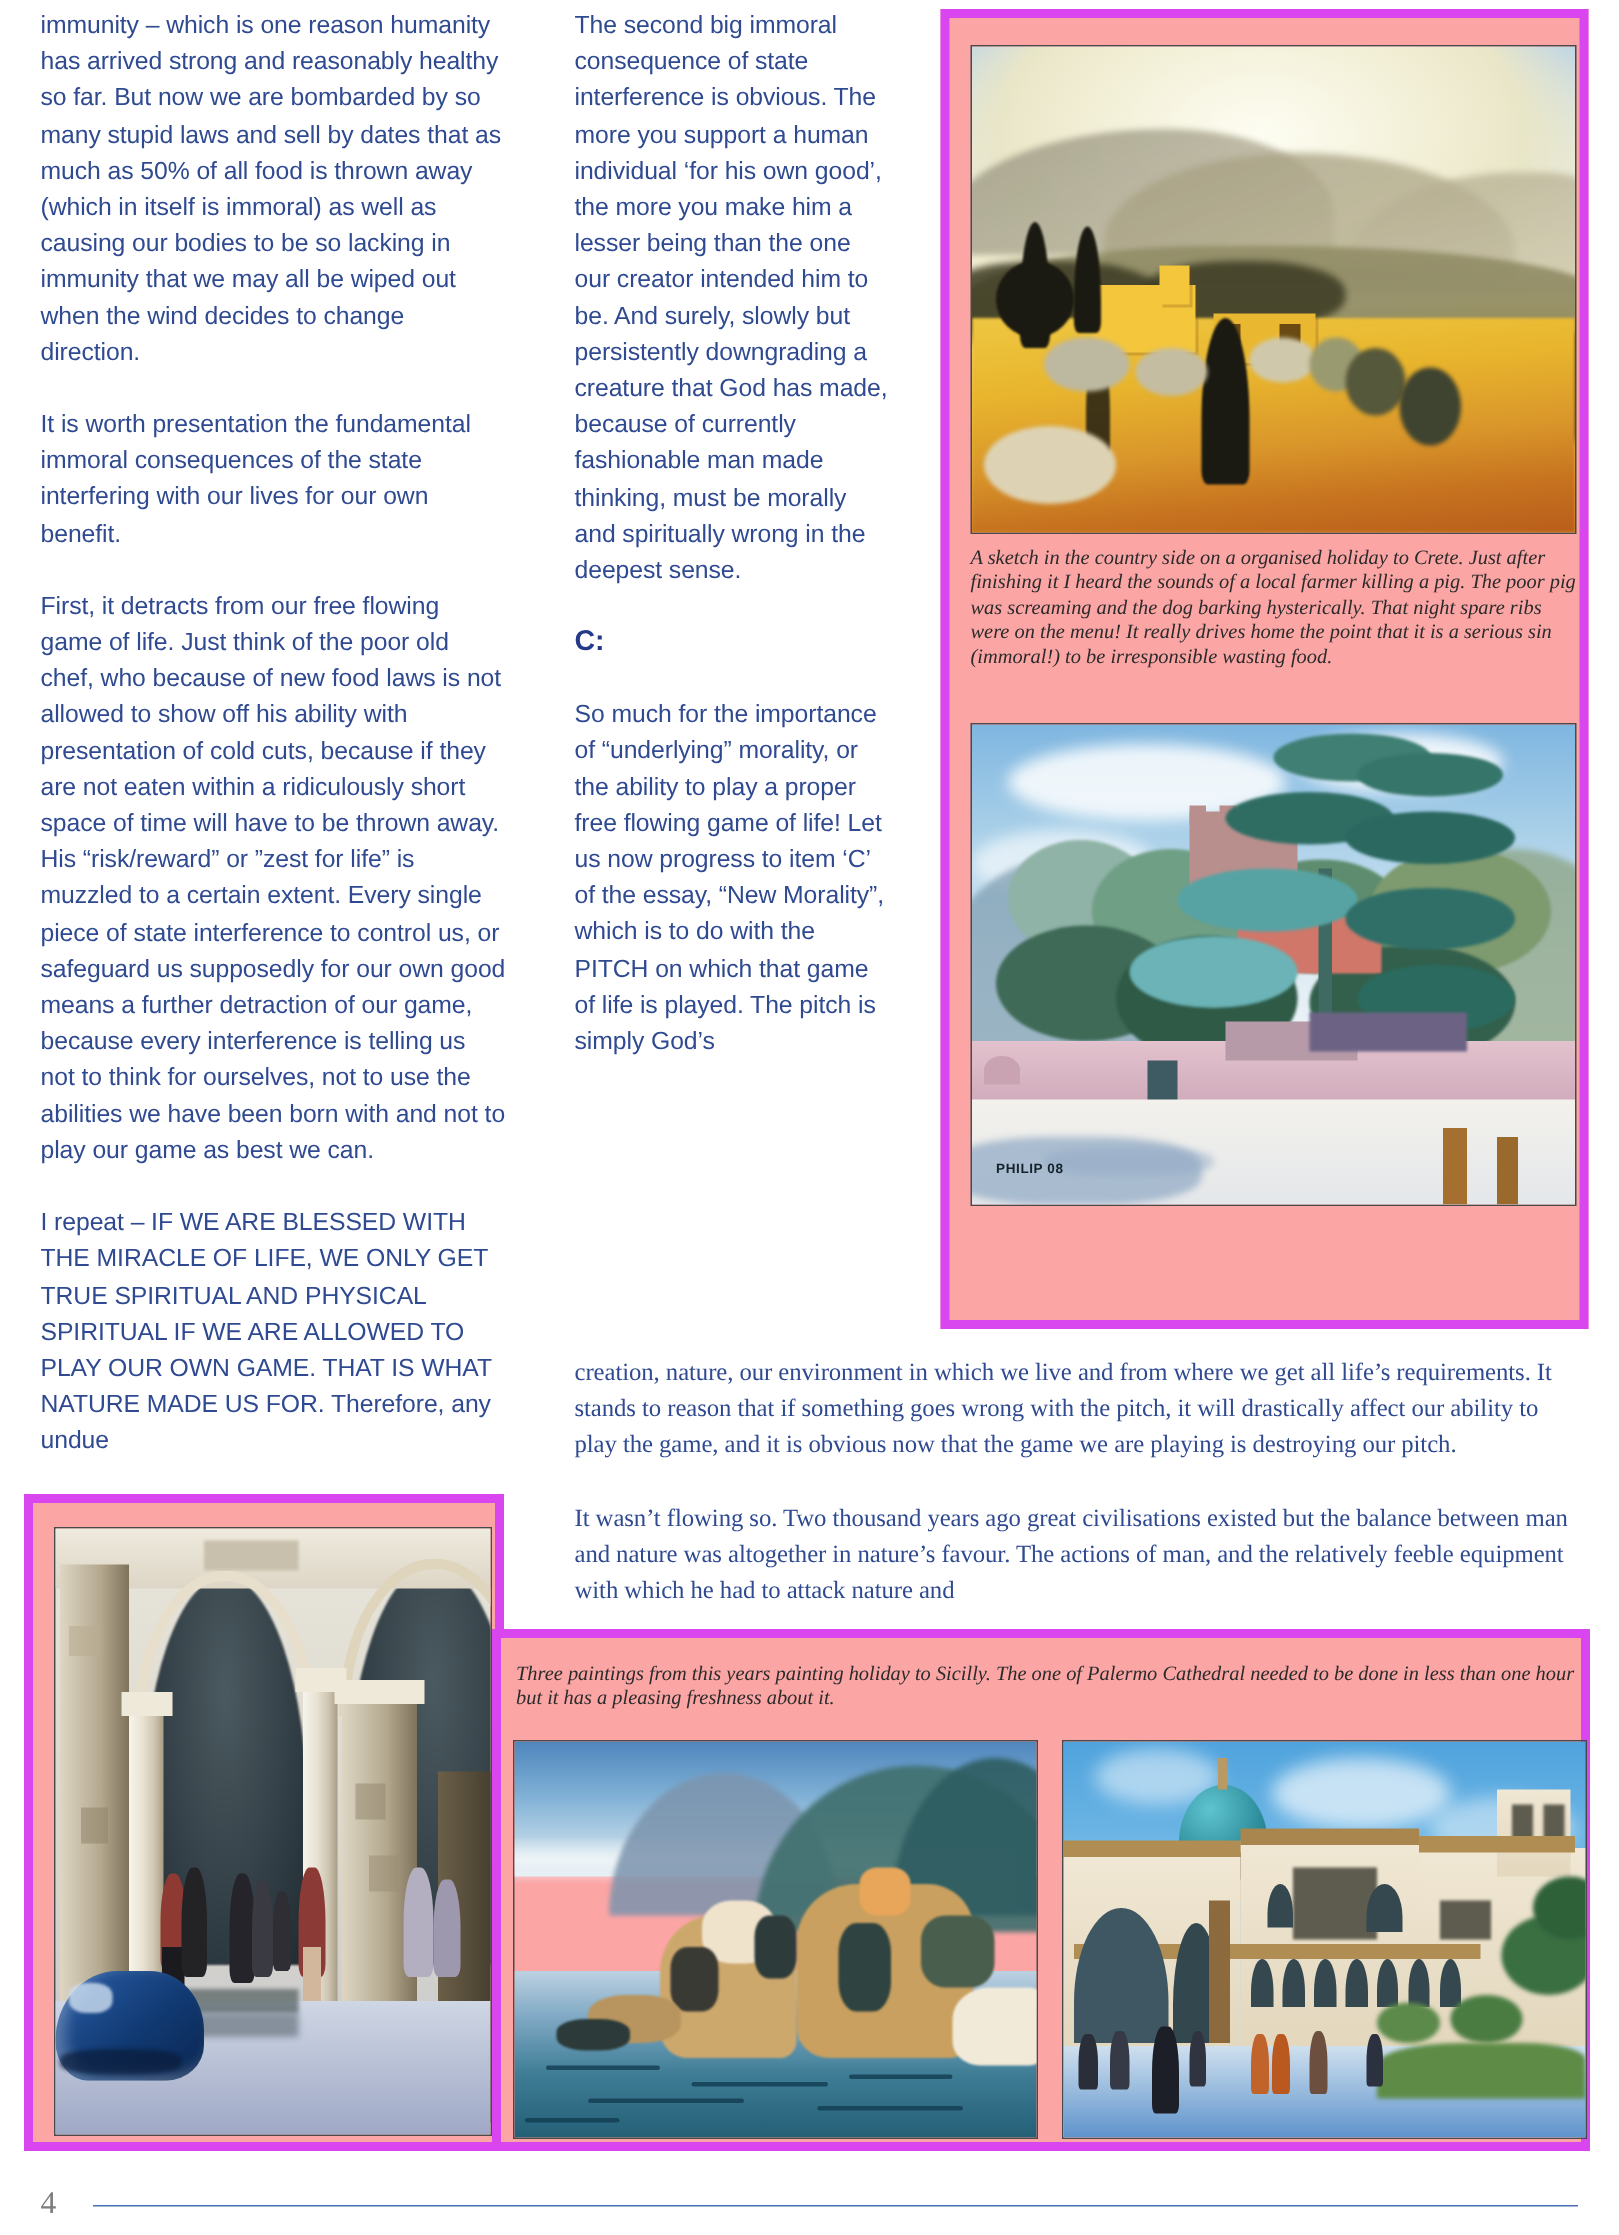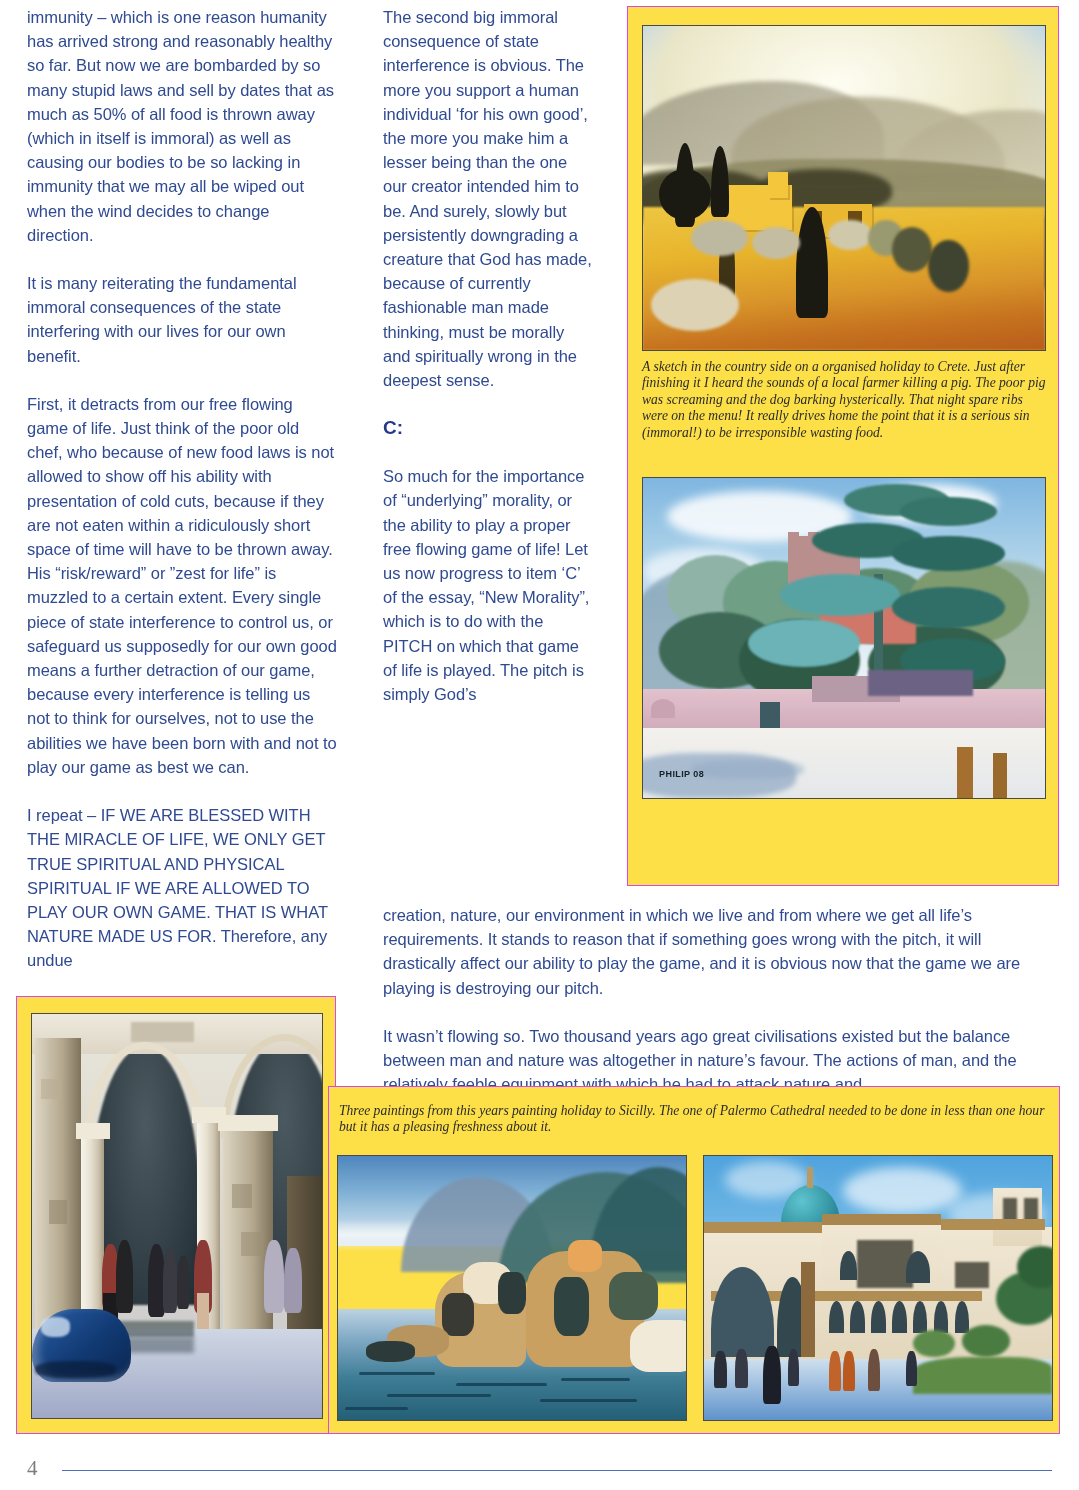--- a/index.html
+++ b/index.html
@@ -21,24 +21,24 @@
     font-family:"Liberation Sans", sans-serif;
     letter-spacing:-0.05px;
   }
   .col p{margin:0 0 24px 0;}
   .col p:last-child{margin-bottom:0;}
   .caps{font-size:16.5px;}
   .subhead{font-weight:bold;font-size:19px;line-height:24px;margin:0 0 1px 0;color:#24398a;}
 
   #col-left{left:27px;top:5px;width:310px;}
   #col-mid{left:383px;top:5px;width:212px;}
-  #col-wide{left:383px;top:903px;width:663px;}
-
-  
-  .panel{position:absolute;background:#fde047;border:1px solid #d946ef;box-sizing:border-box;}
+  #col-wide{left:383px;top:903px;width:663px;font-family:Liberation Serif, serif;}
+
+  
+  .panel{position:absolute;background:#fca5a5;border:6px solid #d946ef;box-sizing:border-box;}
   .pic{position:absolute;overflow:hidden;border:1px solid #4a4a4a;box-sizing:border-box;}
 
   .cap{
     position:absolute;
     font-family:"Liberation Serif", serif;
     font-style:italic;
     font-size:13.6px;
     line-height:16.4px;
     color:#2b2b2b;
   }
@@ -133,21 +133,21 @@
     background:linear-gradient(to bottom,#cfe0ee,#5f93cc);}
   .p5-fig{position:absolute;border-radius:40% 40% 14% 14%/52% 52% 10% 10%;}
 </style>
 </head>
 <body>
 
 <div class="page">
 
   <div class="col" id="col-left">
     <p>immunity – which is one reason humanity has arrived strong and reasonably healthy so far. But now we are bombarded by so many stupid laws and sell by dates that as much as 50% of all food is thrown away (which in itself is immoral) as well as causing our bodies to be so lacking in immunity that we may all be wiped out when the wind decides to change direction.</p>
-    <p>It is many reiterating the fundamental immoral consequences of the state interfering with our lives for our own benefit.</p>
+    <p>It is worth presentation the fundamental immoral consequences of the state interfering with our lives for our own benefit.</p>
     <p>First, it detracts from our free flowing game of life. Just think of the poor old chef, who because of new food laws is not allowed to show off his ability with presentation of cold cuts, because if they are not eaten within a ridiculously short space of time will have to be thrown away. His “risk/reward” or ”zest for life” is muzzled to a certain extent. Every single piece of state interference to control us, or safeguard us supposedly for our own good means a further detraction of our game, because every interference is telling us not to think for ourselves, not to use the abilities we have been born with and not to play our game as best we can.</p>
     <p class="caps">I repeat – IF WE ARE BLESSED WITH THE MIRACLE OF LIFE, WE ONLY GET TRUE SPIRITUAL AND PHYSICAL SPIRITUAL IF WE ARE ALLOWED TO PLAY OUR  OWN GAME. THAT IS WHAT NATURE MADE US FOR. Therefore, any undue</p>
   </div>
 
   <div class="col" id="col-mid">
     <p>The second big immoral consequence of state interference is obvious. The more you support a human individual ‘for his own good’, the more you make him a lesser being than the one our creator intended him to be. And surely, slowly but persistently downgrading a creature that God has made, because of currently fashionable man made thinking, must be morally and spiritually wrong in the deepest sense.</p>
     <p class="subhead">C:</p>
     <p>So much for the importance of “underlying” morality, or the ability to play a proper free flowing game of life! Let us now progress to item ‘C’ of the essay, “New Morality”, which is to do with the PITCH on which that game of life is played. The pitch is simply God’s</p>
   </div>
 

